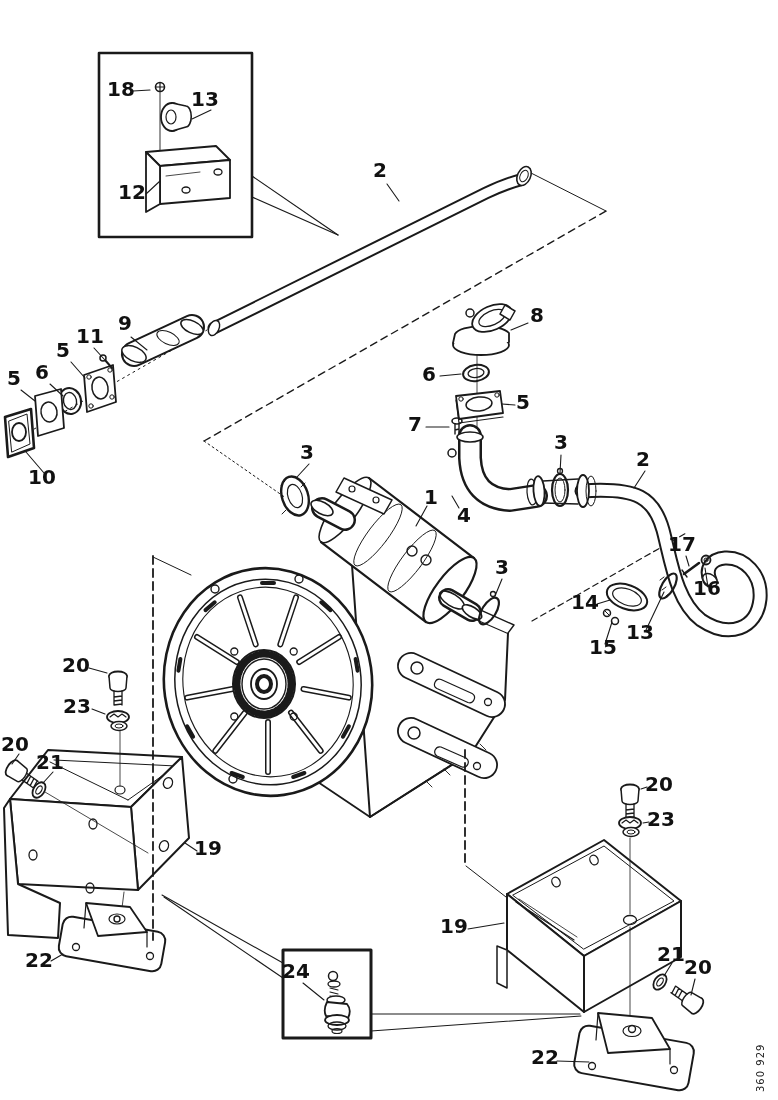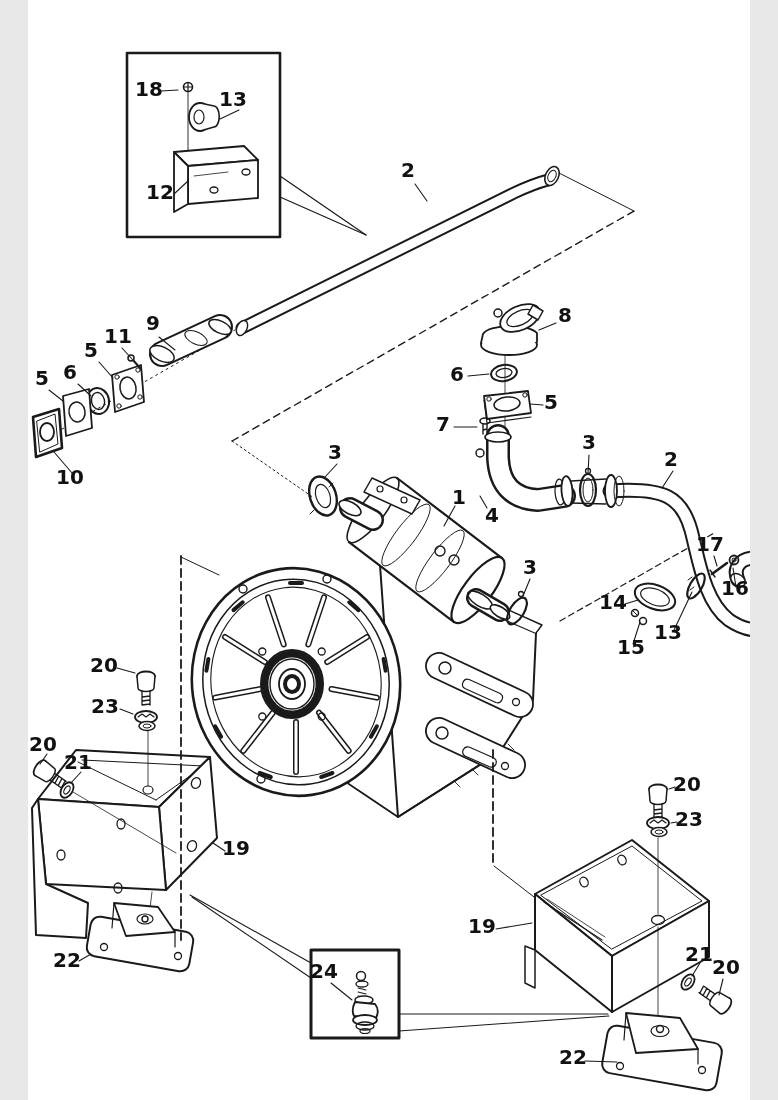--- a/index.html
+++ b/index.html
@@ -1,16 +1,16 @@
 <!DOCTYPE html>
 <html><head>
 <meta charset="utf-8">
 <style>
   html,body{margin:0;padding:0;background:#e8e8e8;}
-  .page{width:722px;height:1100px;background:#ffffff;position:relative;margin:0 auto;
+  .page{width:778px;height:1100px;background:#ffffff;position:relative;margin:0 auto;
         font-family:"DejaVu Sans",sans-serif;overflow:hidden;}
   svg{position:absolute;left:0;top:0;}
   .callout{font-family:"DejaVu Sans","Liberation Sans",sans-serif;font-size:20px;font-weight:bold;
            fill:#111;text-anchor:middle;}
   .dwgnum{font-family:"DejaVu Sans","Liberation Sans",sans-serif;font-size:10px;fill:#222;
           letter-spacing:1px;}
 </style>
 </head>
 <body>
 

